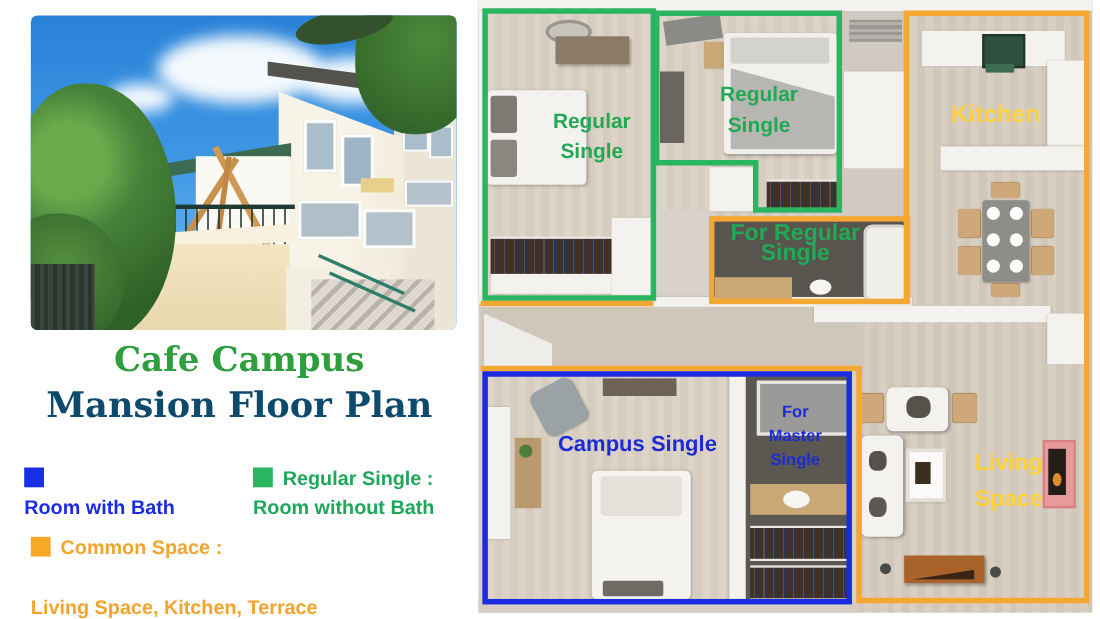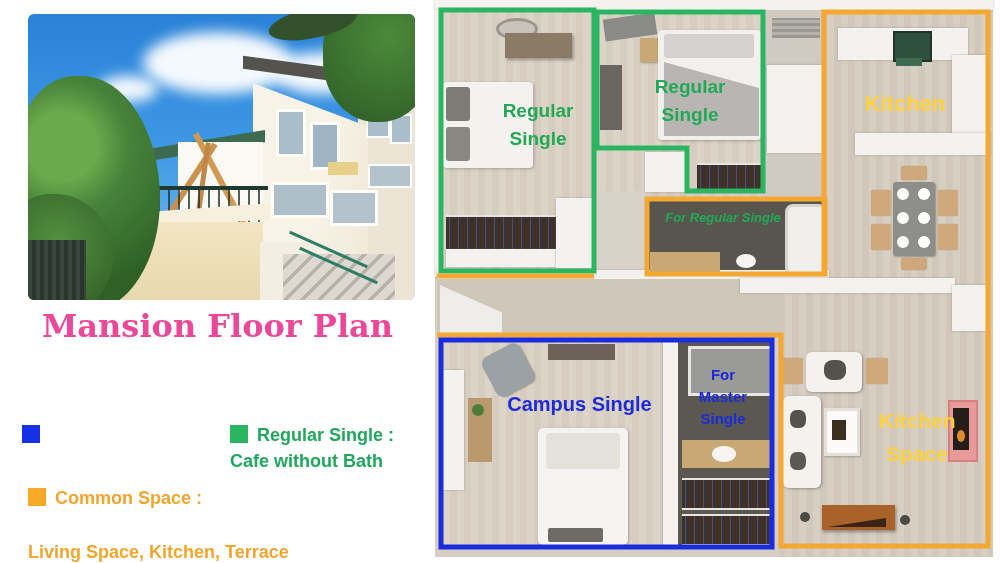--- a/index.html
+++ b/index.html
@@ -69,29 +69,31 @@
   <div class="abs" style="left:268px;top:250px;width:85px;height:3px;background:#2e7d68;transform:rotate(24deg);"></div>
 
   <div class="abs blob" style="left:-18px;top:62px;width:150px;height:235px;background:radial-gradient(circle at 35% 30%,#6aa94c 0 18%,#47823a 35%,#2f6127 75%);"></div>
   <div class="abs blob" style="left:-25px;top:180px;width:110px;height:120px;background:radial-gradient(circle at 50% 40%,#55903f,#2c5a26);"></div>
   <div class="abs blob" style="left:295px;top:-22px;width:110px;height:130px;background:radial-gradient(circle at 60% 35%,#4c8a3a,#2c5a26);"></div>
   <div class="abs" style="left:240px;top:-6px;width:90px;height:30px;background:#33512c;border-radius:50%;transform:rotate(-12deg);"></div>
   <div class="abs" style="left:0;top:226px;width:58px;height:60px;background:repeating-linear-gradient(90deg,#39453d 0 4px,#2a352e 4px 8px);"></div>
 </div>
 
 <div class="abs title">
-  <div class="l2" style="color: #ec4899;">Mansion Floor Plan</div>
+  <div class="l1" style="color: rgb(47, 158, 62);">Cafe Campus</div>
+  <div class="l2" style="color: #0c4a6e;">Mansion Floor Plan</div>
 </div>
 
 <div class="abs legend-item" style="left:22px;top:422px;width:212px;">
   <span class="swatch" style="background: rgb(23, 48, 229);"></span>
+  <div style="color: rgb(27, 44, 224);">Room with Bath</div>
 </div>
 <div class="abs legend-item" style="left:230px;top:422px;width:210px;">
   <span class="swatch" style="background: rgb(42, 181, 97);"></span><span style="color: rgb(31, 168, 92);">Regular Single :</span>
-  <div style="color: rgb(31, 168, 92);">Cafe without Bath</div>
+  <div style="color: rgb(31, 168, 92);">Room without Bath</div>
 </div>
 <div class="abs legend-item" style="left:28px;top:485px;width:340px;">
   <span class="swatch" style="background: rgb(246, 168, 38);"></span><span style="color: rgb(242, 165, 46);">Common Space :</span>
   <div style="color: rgb(242, 165, 46); margin-top: 28px;">Living Space, Kitchen, Terrace</div>
 </div>
 
 <div class="abs plan-base"></div>
 
 <div class="abs wall" style="left:435px;top:0;width:558px;height:10px;"></div>
 <div class="abs wall" style="left:435px;top:10px;width:8px;height:267px;"></div>
@@ -192,17 +194,17 @@
   <rect x="441" y="10" width="153" height="261" fill="none" stroke-width="5" stroke="#2ab561"></rect>
   <path d="M597,12 H763 V191 H687 V148 H597 Z" fill="none" stroke-width="5" stroke="#2ab561"></path>
   <path d="M824,273 V12 H988 V546 H781 V335 H437" fill="none" stroke-width="5" stroke="#f5a733"></path>
   <path d="M437,276 H594" fill="none" stroke-width="5" stroke="#f5a733"></path>
   <rect x="647" y="199" width="178" height="75" fill="none" stroke-width="5" stroke="#f5a733"></rect>
   <rect x="441" y="340" width="331" height="207" fill="none" stroke-width="5" stroke="#1b2ce0"></rect>
 </svg>
 
 <div class="abs plan-label green-label" style="left:478px;top:97px;width:120px;font-size:19px;line-height:28px;">Regular Single</div>
 <div class="abs plan-label green-label" style="left:630px;top:73px;width:120px;font-size:19px;line-height:28px;">Regular Single</div>
-<div class="abs plan-label green-label" style="left:648px;top:203px;width:150px;font-size:13px;line-height:30px;font-style:italic;">For Regular Single</div>
+<div class="abs plan-label green-label" style="left:648px;top:203px;width:150px;font-size:21px;line-height:18px;">For Regular Single</div>
 <div class="abs plan-label yellow-label" style="left:845px;top:91px;width:120px;font-size:22px;">Kitchen</div>
 <div class="abs plan-label blue-label" style="left:477px;top:393px;width:205px;font-size:20px;">Campus Single</div>
 <div class="abs plan-label blue-label" style="left:690px;top:364px;width:66px;font-size:15px;line-height:22px;">For Master Single</div>
-<div class="abs plan-label yellow-label" style="left:858px;top:404px;width:118px;font-size:21px;line-height:33px;">Kitchen Space</div>
+<div class="abs plan-label yellow-label" style="left:858px;top:404px;width:118px;font-size:21px;line-height:33px;">Living Space</div>
 
 </body></html>

